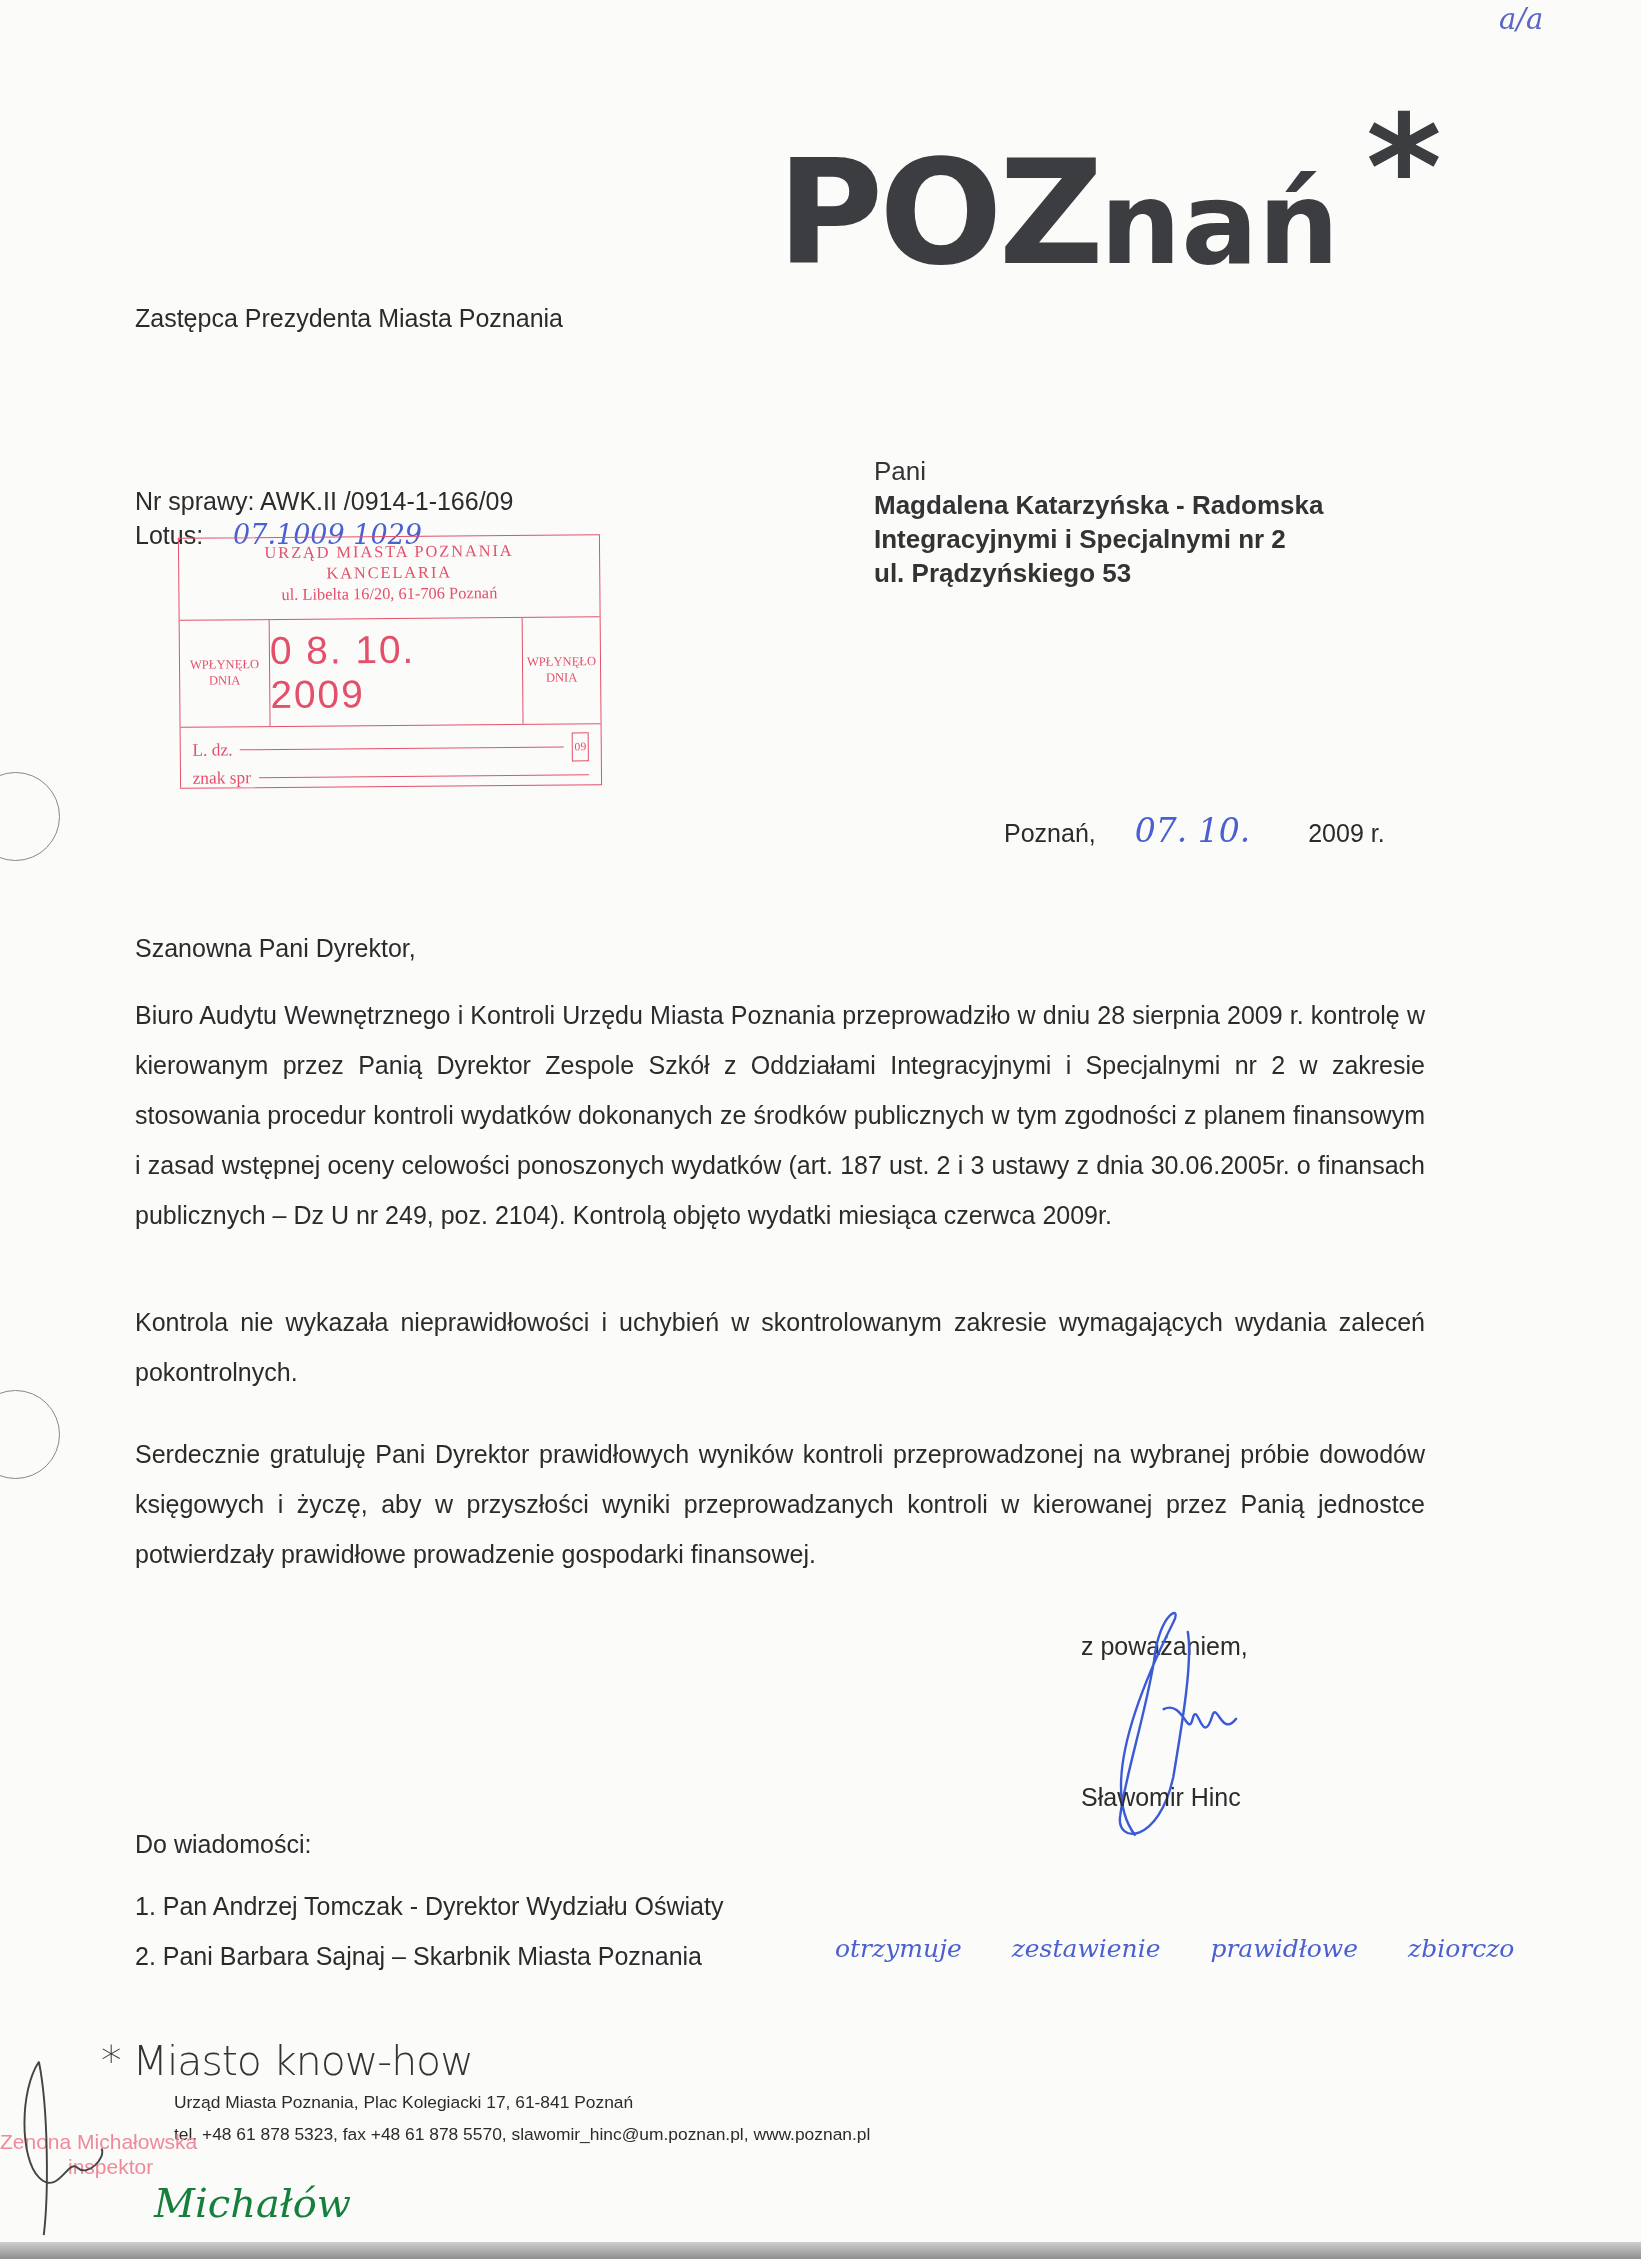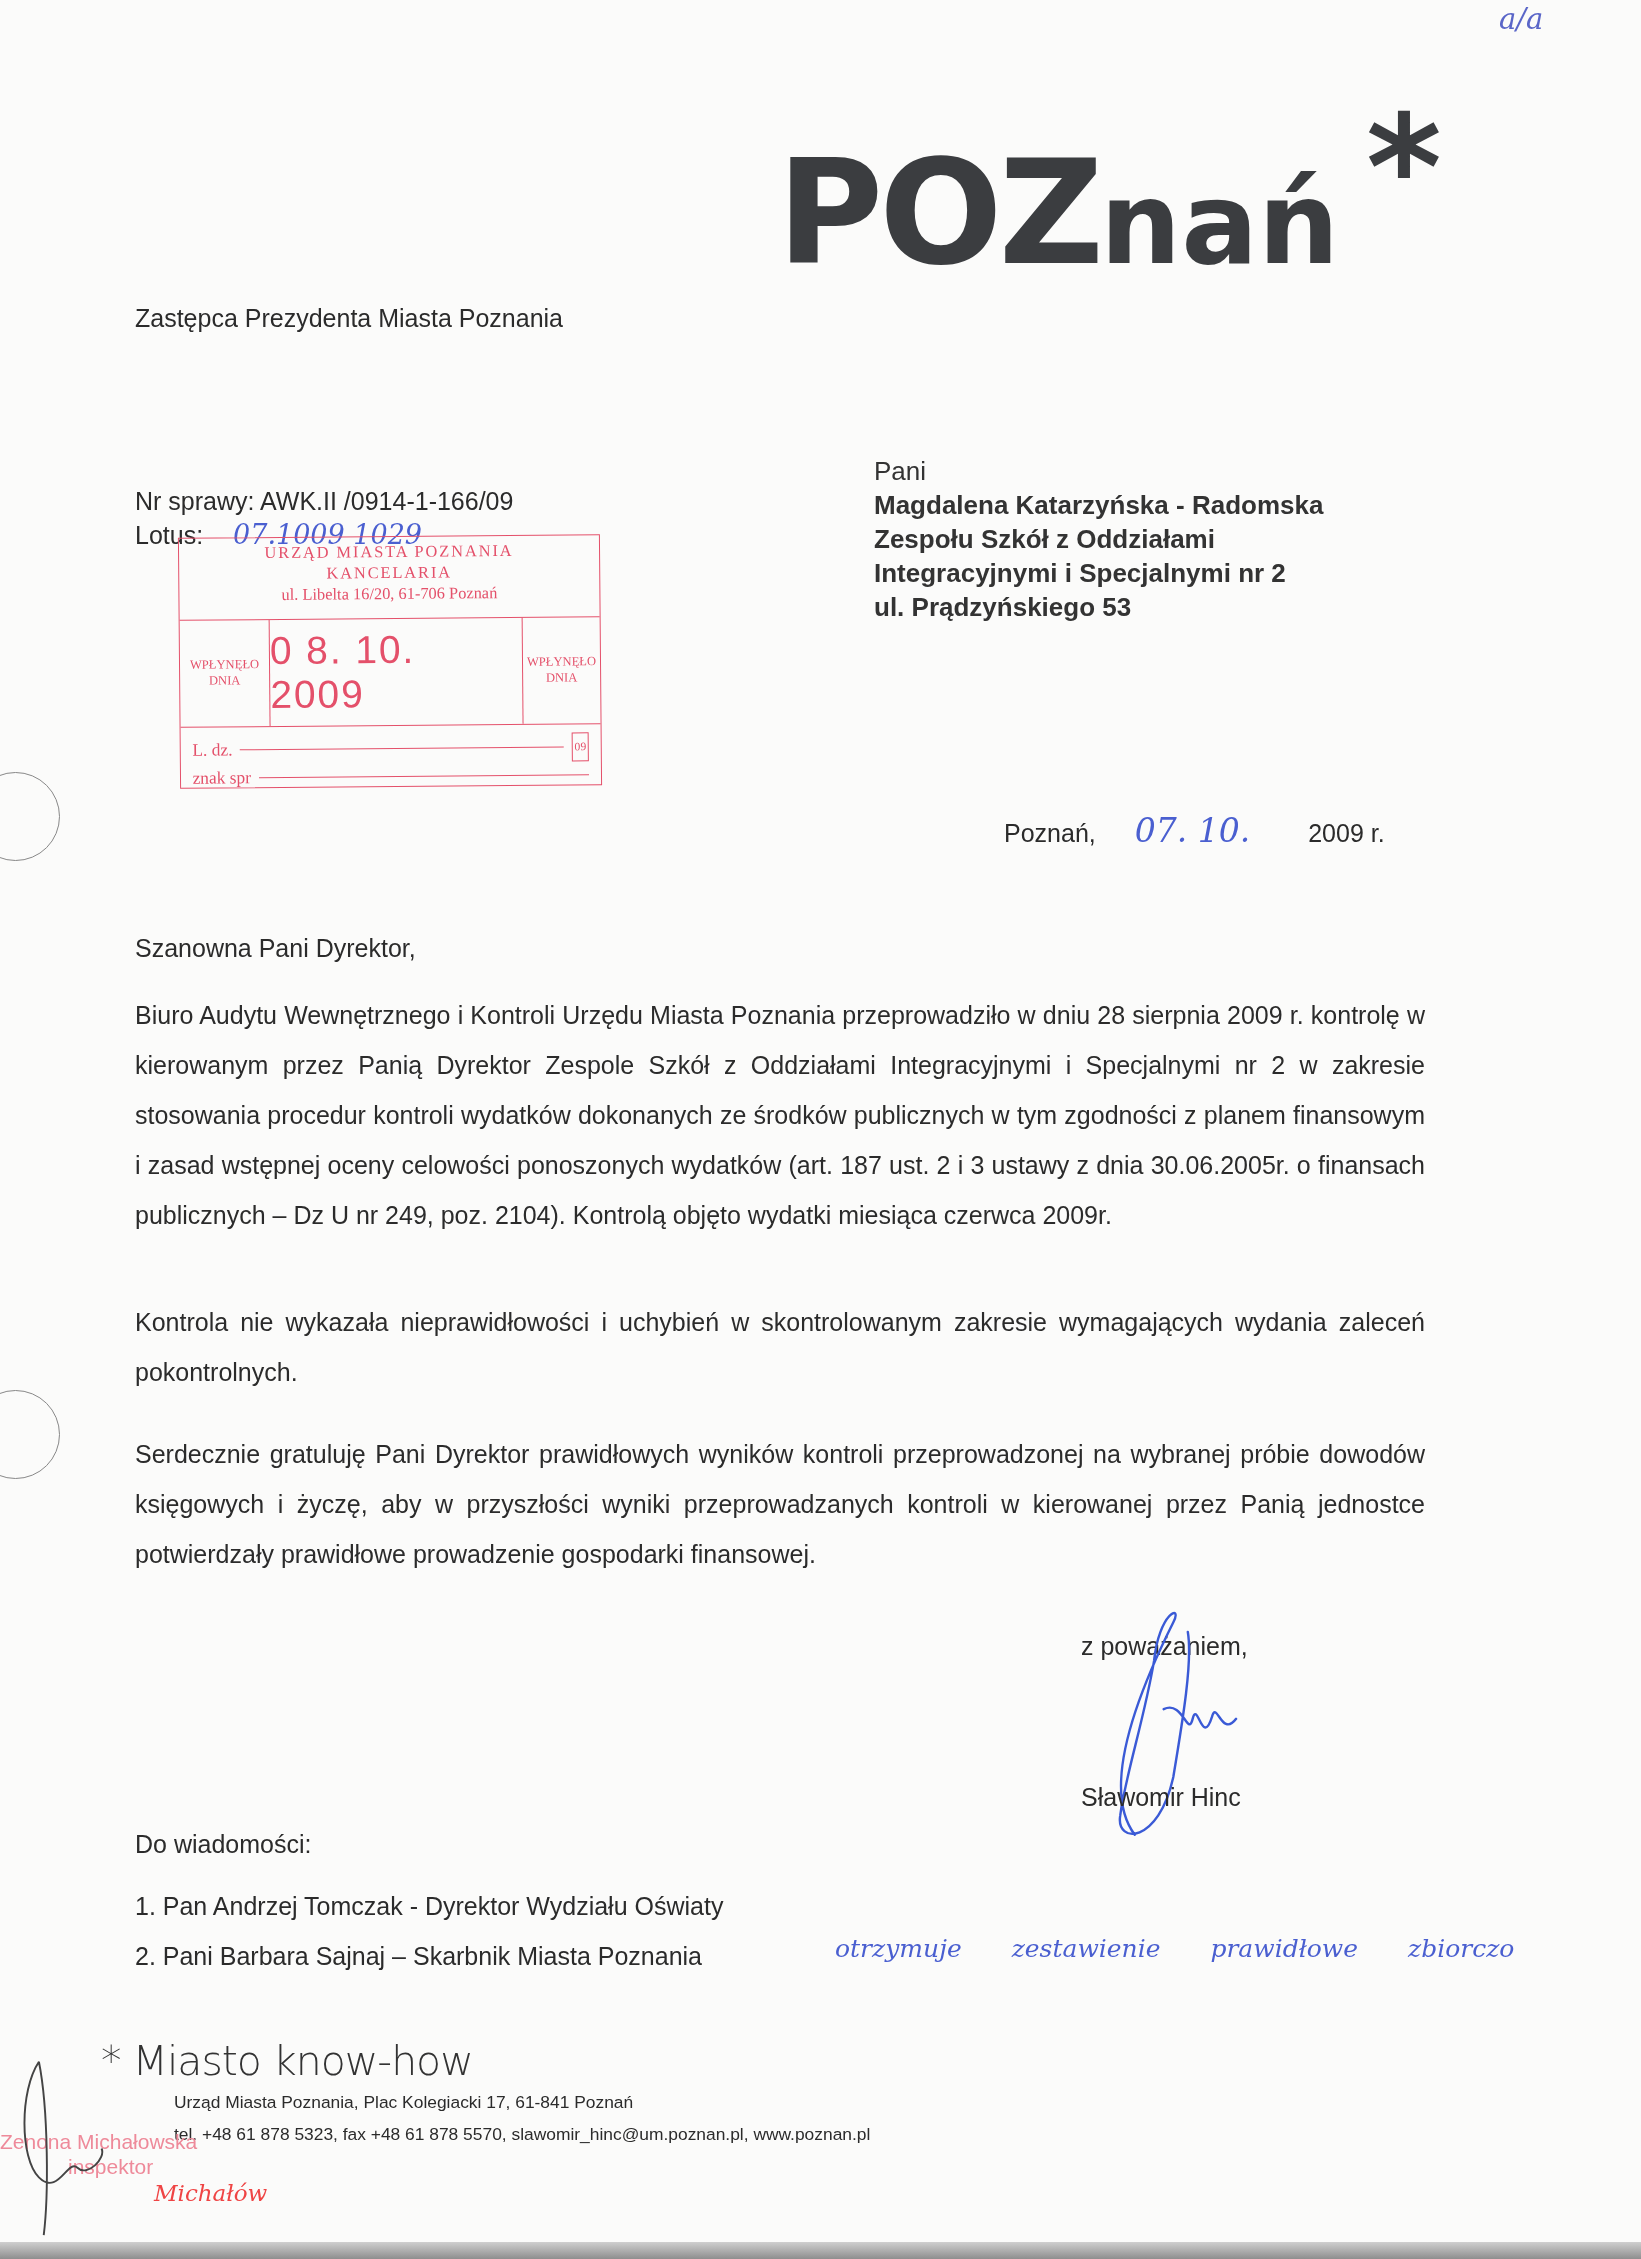--- a/index.html
+++ b/index.html
@@ -50,21 +50,21 @@
     .signer { left: 1081px; top: 1783px; font-size: 25px; }
     .signature { left: 1067px; top: 1603px; }
     .cc-title { left: 135px; top: 1830px; font-size: 25px; }
     .cc-list { left: 135px; top: 1881px; font-size: 25px; line-height: 50px; margin: 0; padding: 0; list-style: none; }
     .cc-note { left: 835px; top: 1934px; font-size: 25px; word-spacing: 42px; }
     .footer-brand { left: 101px; top: 2037px; font-size: 41px; font-weight: 300; color: #333; font-family: "DejaVu Sans", sans-serif; letter-spacing: -1px; }
     .footer-addr { left: 174px; top: 2092px; font-size: 17.4px; }
     .footer-contact { left: 174px; top: 2124px; font-size: 17.4px; }
     .red-stamp2 { left: 0px; top: 2129px; color: #ee8a9a; font-size: 21px; line-height: 25px; font-family: "Liberation Sans Narrow", "Liberation Sans", sans-serif; }
     .red-stamp2 .role { margin-left: 68px; }
-    .initials-hand { left: 154px; top: 2180px; font-size: 23px; color: #ef4444; font-family: "DejaVu Serif", serif; font-style: italic; }
+    .initials-hand { left: 154px; top: 2180px; font-size: 40px; color: #15803d; font-family: "DejaVu Serif", serif; font-style: italic; }
     .bottom-edge { left: 0; top: 2242px; width: 1641px; height: 17.4px; background: linear-gradient(#cfcfcf, #8e8e8e); }
     .margin-arc { border: 1.9px solid #666; border-radius: 50%; }
   </style>
 </head>
 <body>
 
 <div class="abs corner-mark ink">a/a</div>
 
 <div class="abs margin-arc" style="left:-29px;top:772px;width:87px;height:87px;border-color:#888;border-width:1px;"></div>
 <div class="abs margin-arc" style="left:-29px;top:1390px;width:87px;height:87px;border-color:#888;border-width:1px;"></div>
@@ -113,21 +113,20 @@
     <div class="s-line">
       <span>znak spr</span>
       <span class="s-rule"></span>
     </div>
   </div>
 </div>
 
 <div class="abs addressee">
   <div class="pani">Pani</div>
   <div>Magdalena Katarzyńska - Radomska</div>
-  <div>Zespołu Szkół z Oddziałami</div>
   <div>Integracyjnymi i Specjalnymi nr 2</div>
   <div>ul. Prądzyńskiego 53</div>
 </div>
 
 <div class="abs place-date">
   <span>Poznań,</span>
   <span class="ink hand">07. 10.</span>
   <span>2009 r.</span>
 </div>
 

